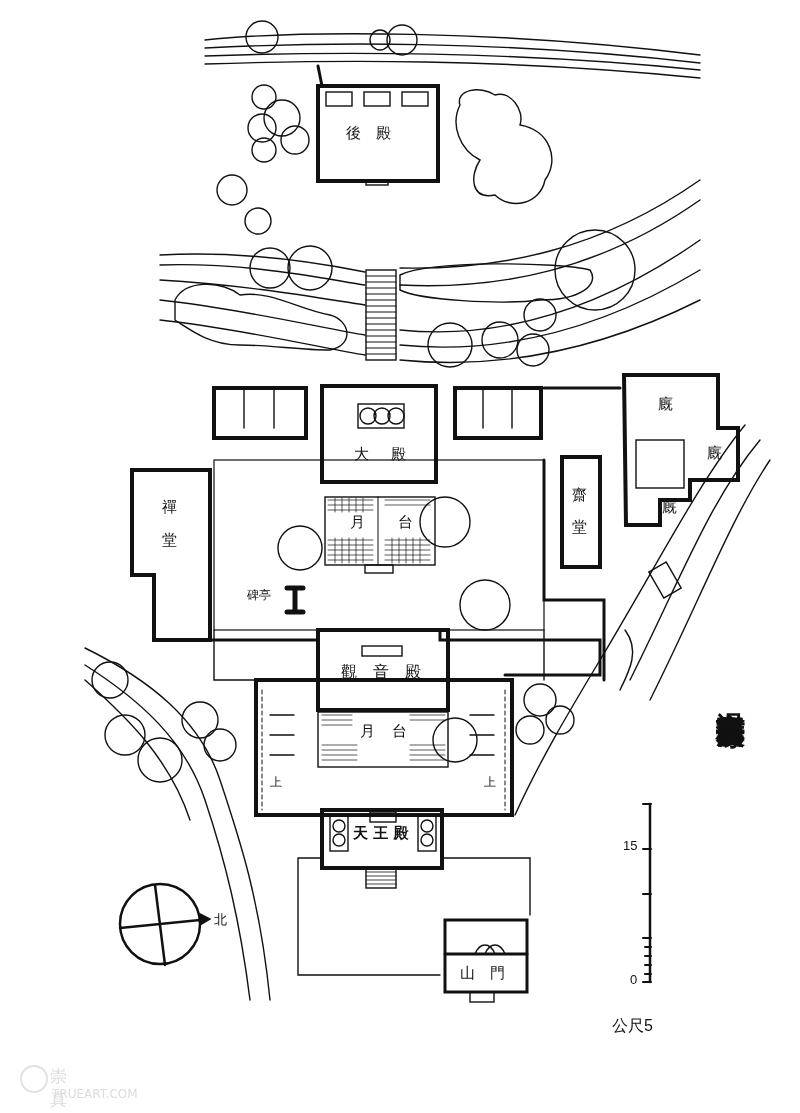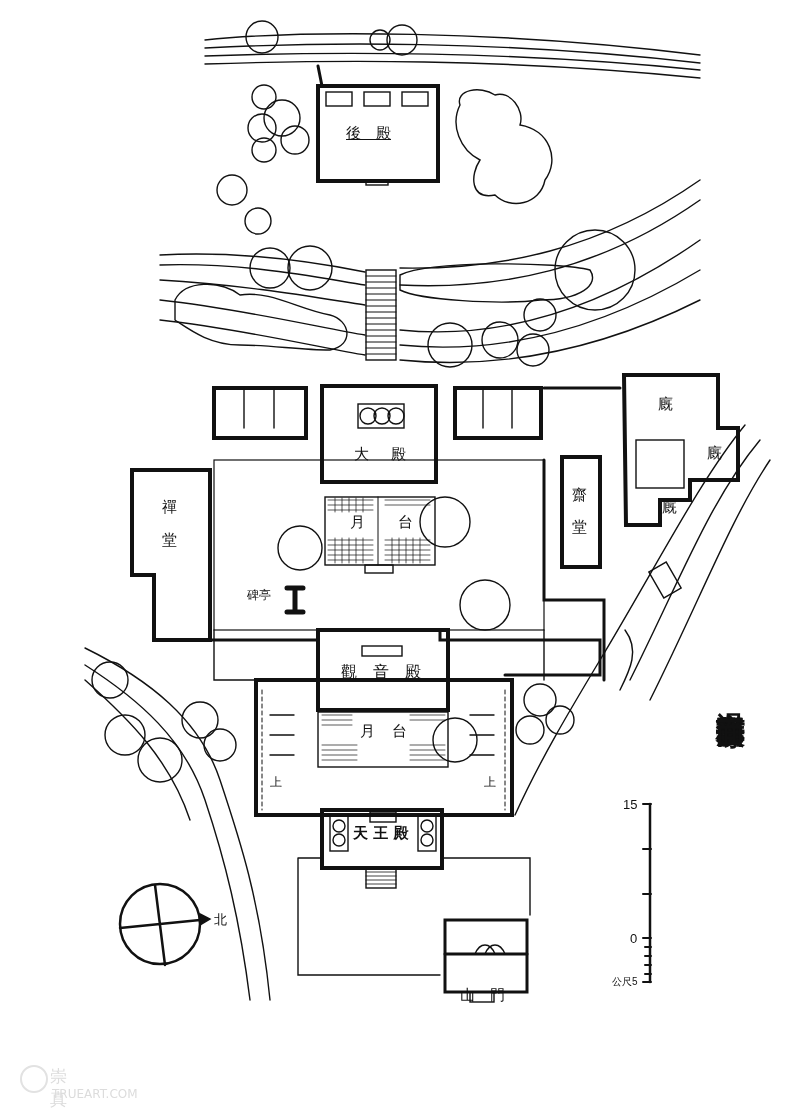--- a/index.html
+++ b/index.html
@@ -1,20 +1,20 @@
 <!DOCTYPE html>
 <html><head>
 <meta charset="utf-8">
 <style>
   html,body{margin:0;padding:0;background:#fff;}
   #canvas{position:relative;width:800px;height:1113px;background:#fff;overflow:hidden;}
   svg{position:absolute;left:0;top:0;}
   .lbl{position:absolute;font-family:"DejaVu Serif",serif;color:#111;font-size:15px;line-height:1;white-space:nowrap;}
   .title{position:absolute;left:712px;top:688px;width:34px;font-family:"DejaVu Serif",serif;font-size:29px;line-height:30.5px;color:#111;writing-mode:vertical-rl;font-weight:bold;letter-spacing:1px;}
-  .scale-lbl{position:absolute;font-family:"Liberation Sans",sans-serif;font-size:13px;color:#111;}
+  .scale-lbl{position:absolute;font-family:"Liberation Sans",sans-serif;font-size:13px;color:#111;margin-top:41px;}
   .wm{position:absolute;left:20px;top:1065px;font-family:"DejaVu Sans",sans-serif;color:#dcdcdc;}
   .wm .cn{font-size:17px;position:absolute;left:30px;top:0;}
   .wm .en{font-size:12px;position:absolute;left:32px;top:22px;}
   .wm .logo{position:absolute;left:0;top:0;width:24px;height:24px;border:2px solid #e2e2e2;border-radius:50%;}
 </style>
 </head>
 <body>
 
 <div id="canvas">
 <svg width="800" height="1113" viewBox="0 0 800 1113" fill="none" stroke="#111" stroke-width="1.4" stroke-linecap="round">
@@ -177,46 +177,46 @@
     <path d="M155 885 L165 965 M120 928 L200 920" stroke-width="2.5"></path>
     <path d="M200 914 L210 919 L200 925 Z" fill="#111"></path>
   </g>
 
   <g>
     <path d="M650 804 V982" stroke-width="2.5"></path>
     <path d="M643 804h8M643 849h8M643 894h8M643 938h8M645 947h6M645 956h6M645 965h6M645 974h6M643 982h8" stroke-width="2"></path>
   </g>
 </svg>
 
-<span class="lbl" style="left:346px;top:126px;text-decoration:underline;">後　殿</span>
+<span class="lbl" style="left:346px;top:126px;">後　殿</span>
 <span class="lbl" style="left:354px;top:447px;">大</span>
 <span class="lbl" style="left:391px;top:447px;">殿</span>
 <span class="lbl" style="left:350px;top:515px;">月</span>
 <span class="lbl" style="left:398px;top:515px;">台</span>
 <span class="lbl" style="left:162px;top:500px;">禪</span>
 <span class="lbl" style="left:162px;top:533px;">堂</span>
 <span class="lbl" style="left:247px;top:589px;font-size:12px;">碑亭</span>
 <span class="lbl" style="left:572px;top:488px;">齋</span>
 <span class="lbl" style="left:572px;top:520px;">堂</span>
 <span class="lbl" style="left:658px;top:397px;">廐</span>
 <span class="lbl" style="left:707px;top:446px;">廐</span>
 <span class="lbl" style="left:662px;top:500px;">廐</span>
 <span class="lbl" style="left:341px;top:664px;font-size:16px;text-align:center;">觀　音　殿</span>
 <span class="lbl" style="left:360px;top:724px;">月</span>
 <span class="lbl" style="left:392px;top:724px;">台</span>
 <span class="lbl" style="left:270px;top:776px;font-size:12px;">上</span>
 <span class="lbl" style="left:484px;top:776px;font-size:12px;">上</span>
 <span class="lbl" style="left:353px;top:826px;font-weight:bold;">天 王 殿</span>
-<span class="lbl" style="left:460px;top:988px;">山　門</span>
+<span class="lbl" style="left:460px;top:966px;">山　門</span>
 <span class="lbl" style="left:214px;top:913px;font-size:13px;">北</span>
 
 <div class="title">安寧温泉村曹溪寺平面</div>
 
 <span class="scale-lbl" style="left:623px;top:797px;">15</span>
 <span class="scale-lbl" style="left:630px;top:931px;">0</span>
-<span class="scale-lbl" style="left:612px;top:975px;font-size:10px;">公尺5</span>
+<span class="scale-lbl" style="left:612px;top:975px;font-size:16px;">公尺5</span>
 
 <div class="wm">
   <span class="logo"></span>
   <span class="cn">崇真艺客</span>
   <span class="en">TRUEART.COM</span>
 </div>
 </div>
 
 </body></html>

